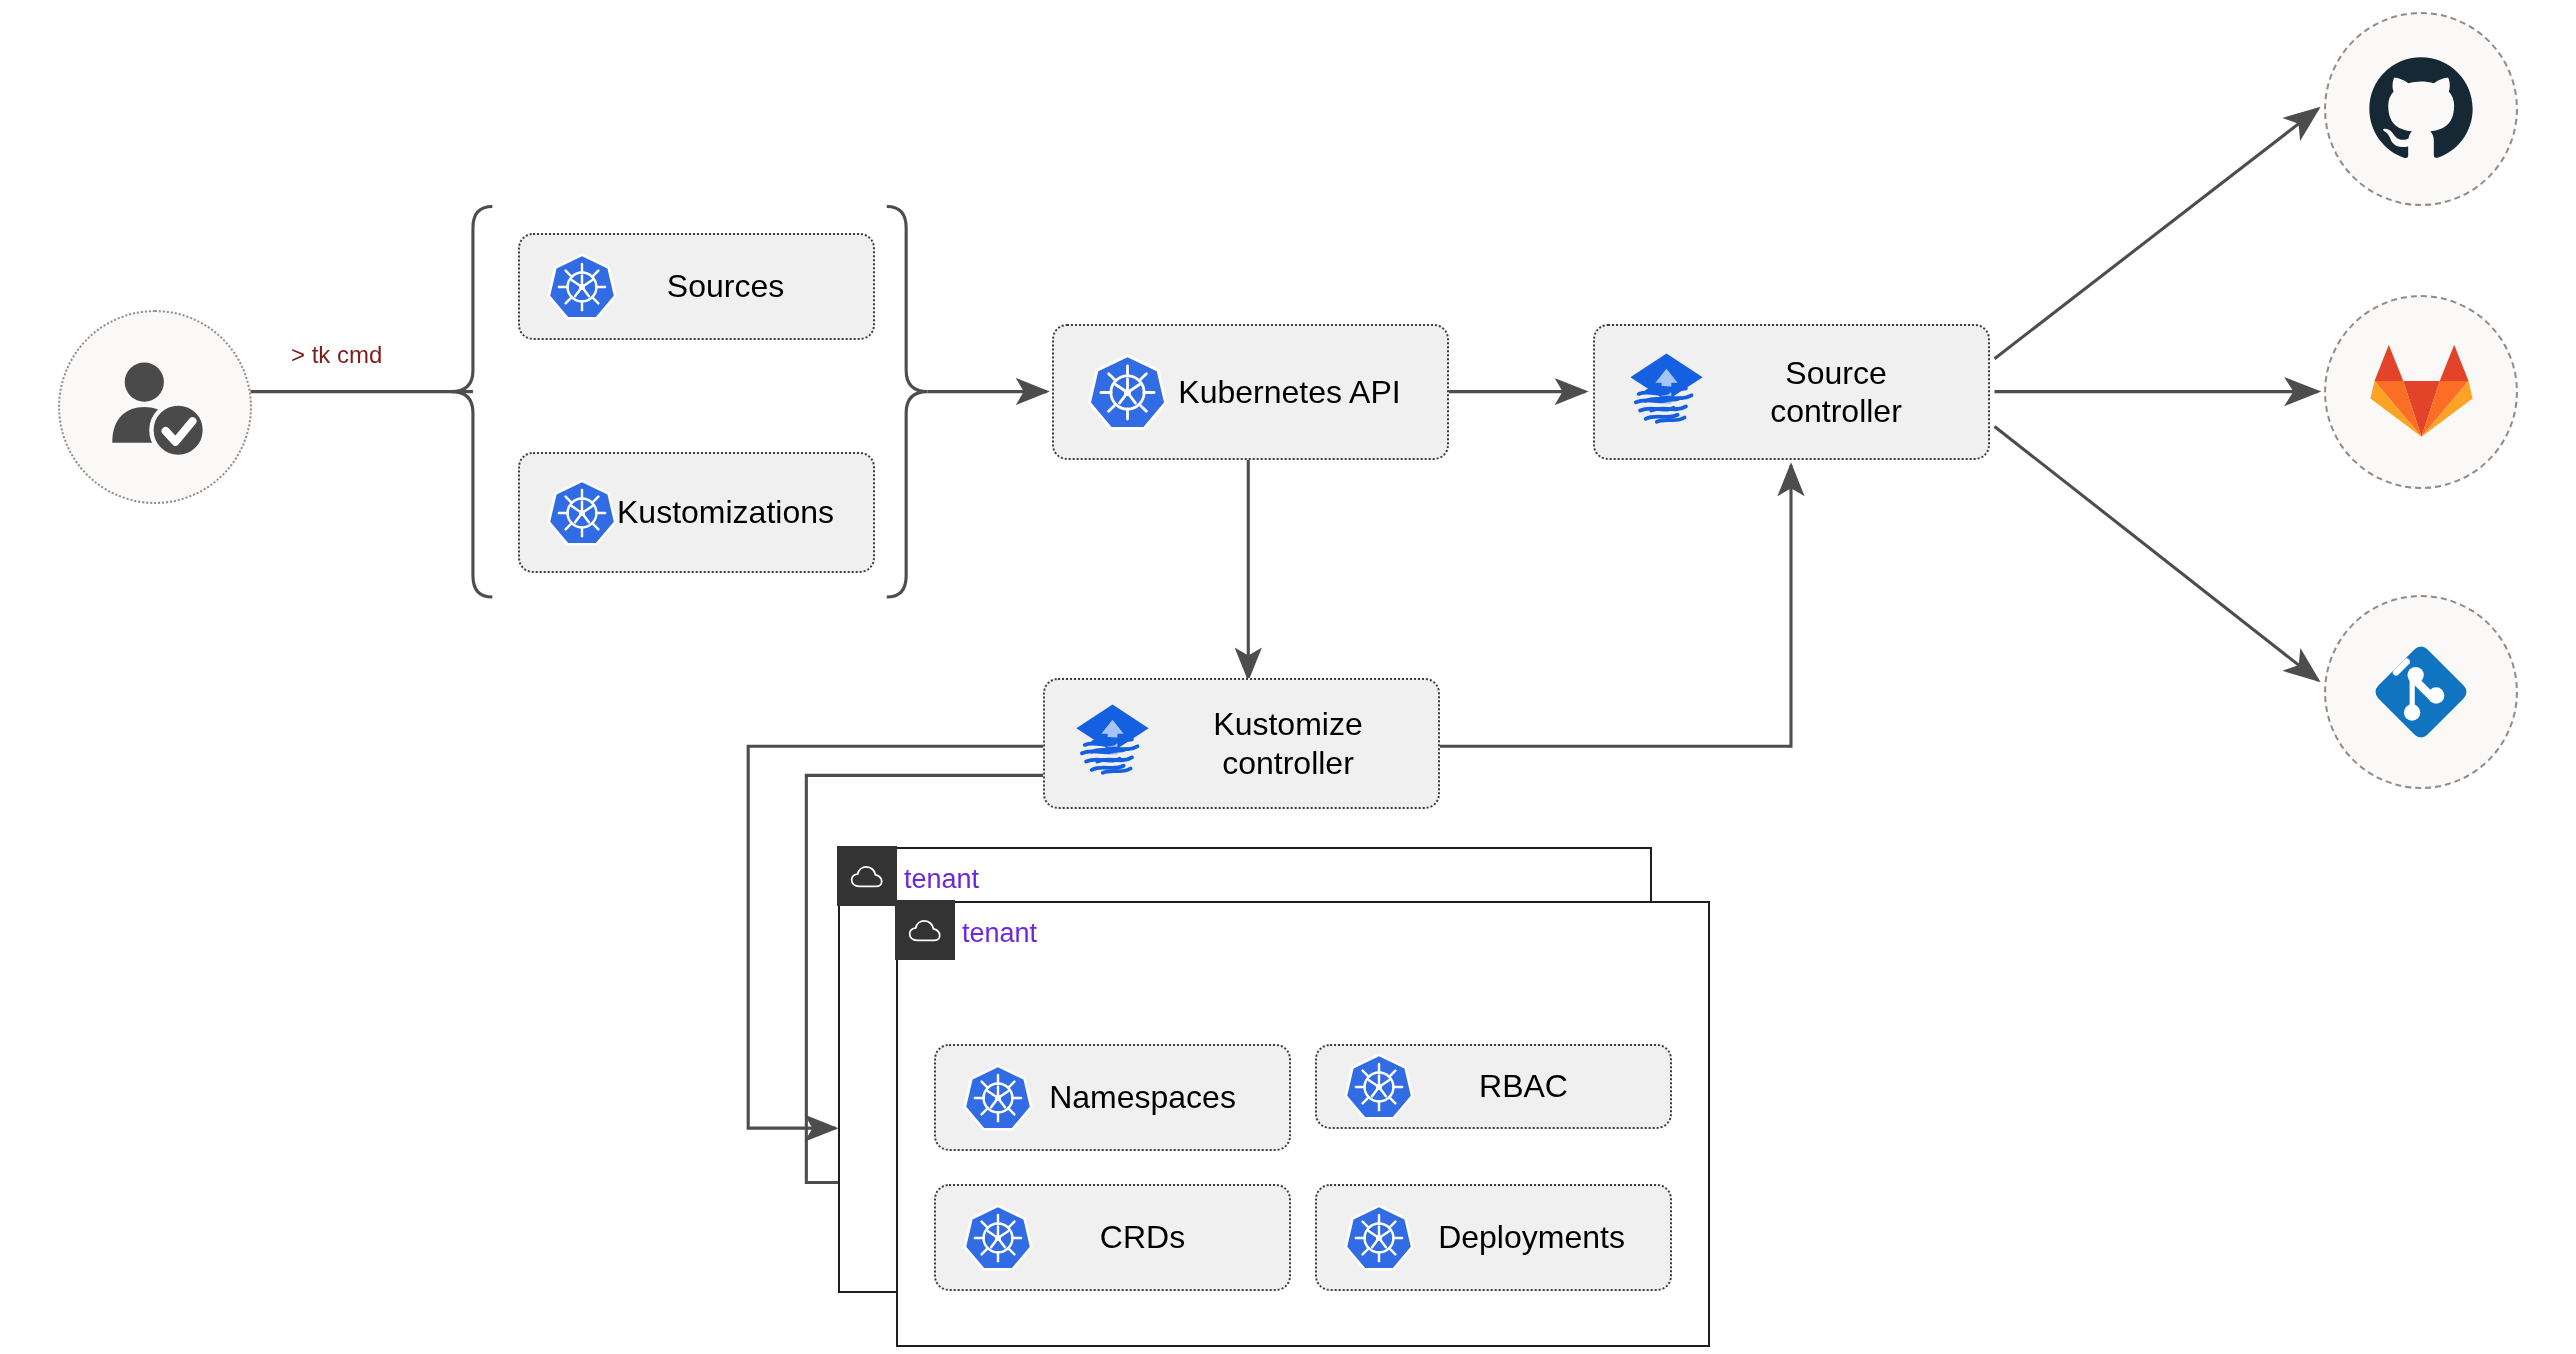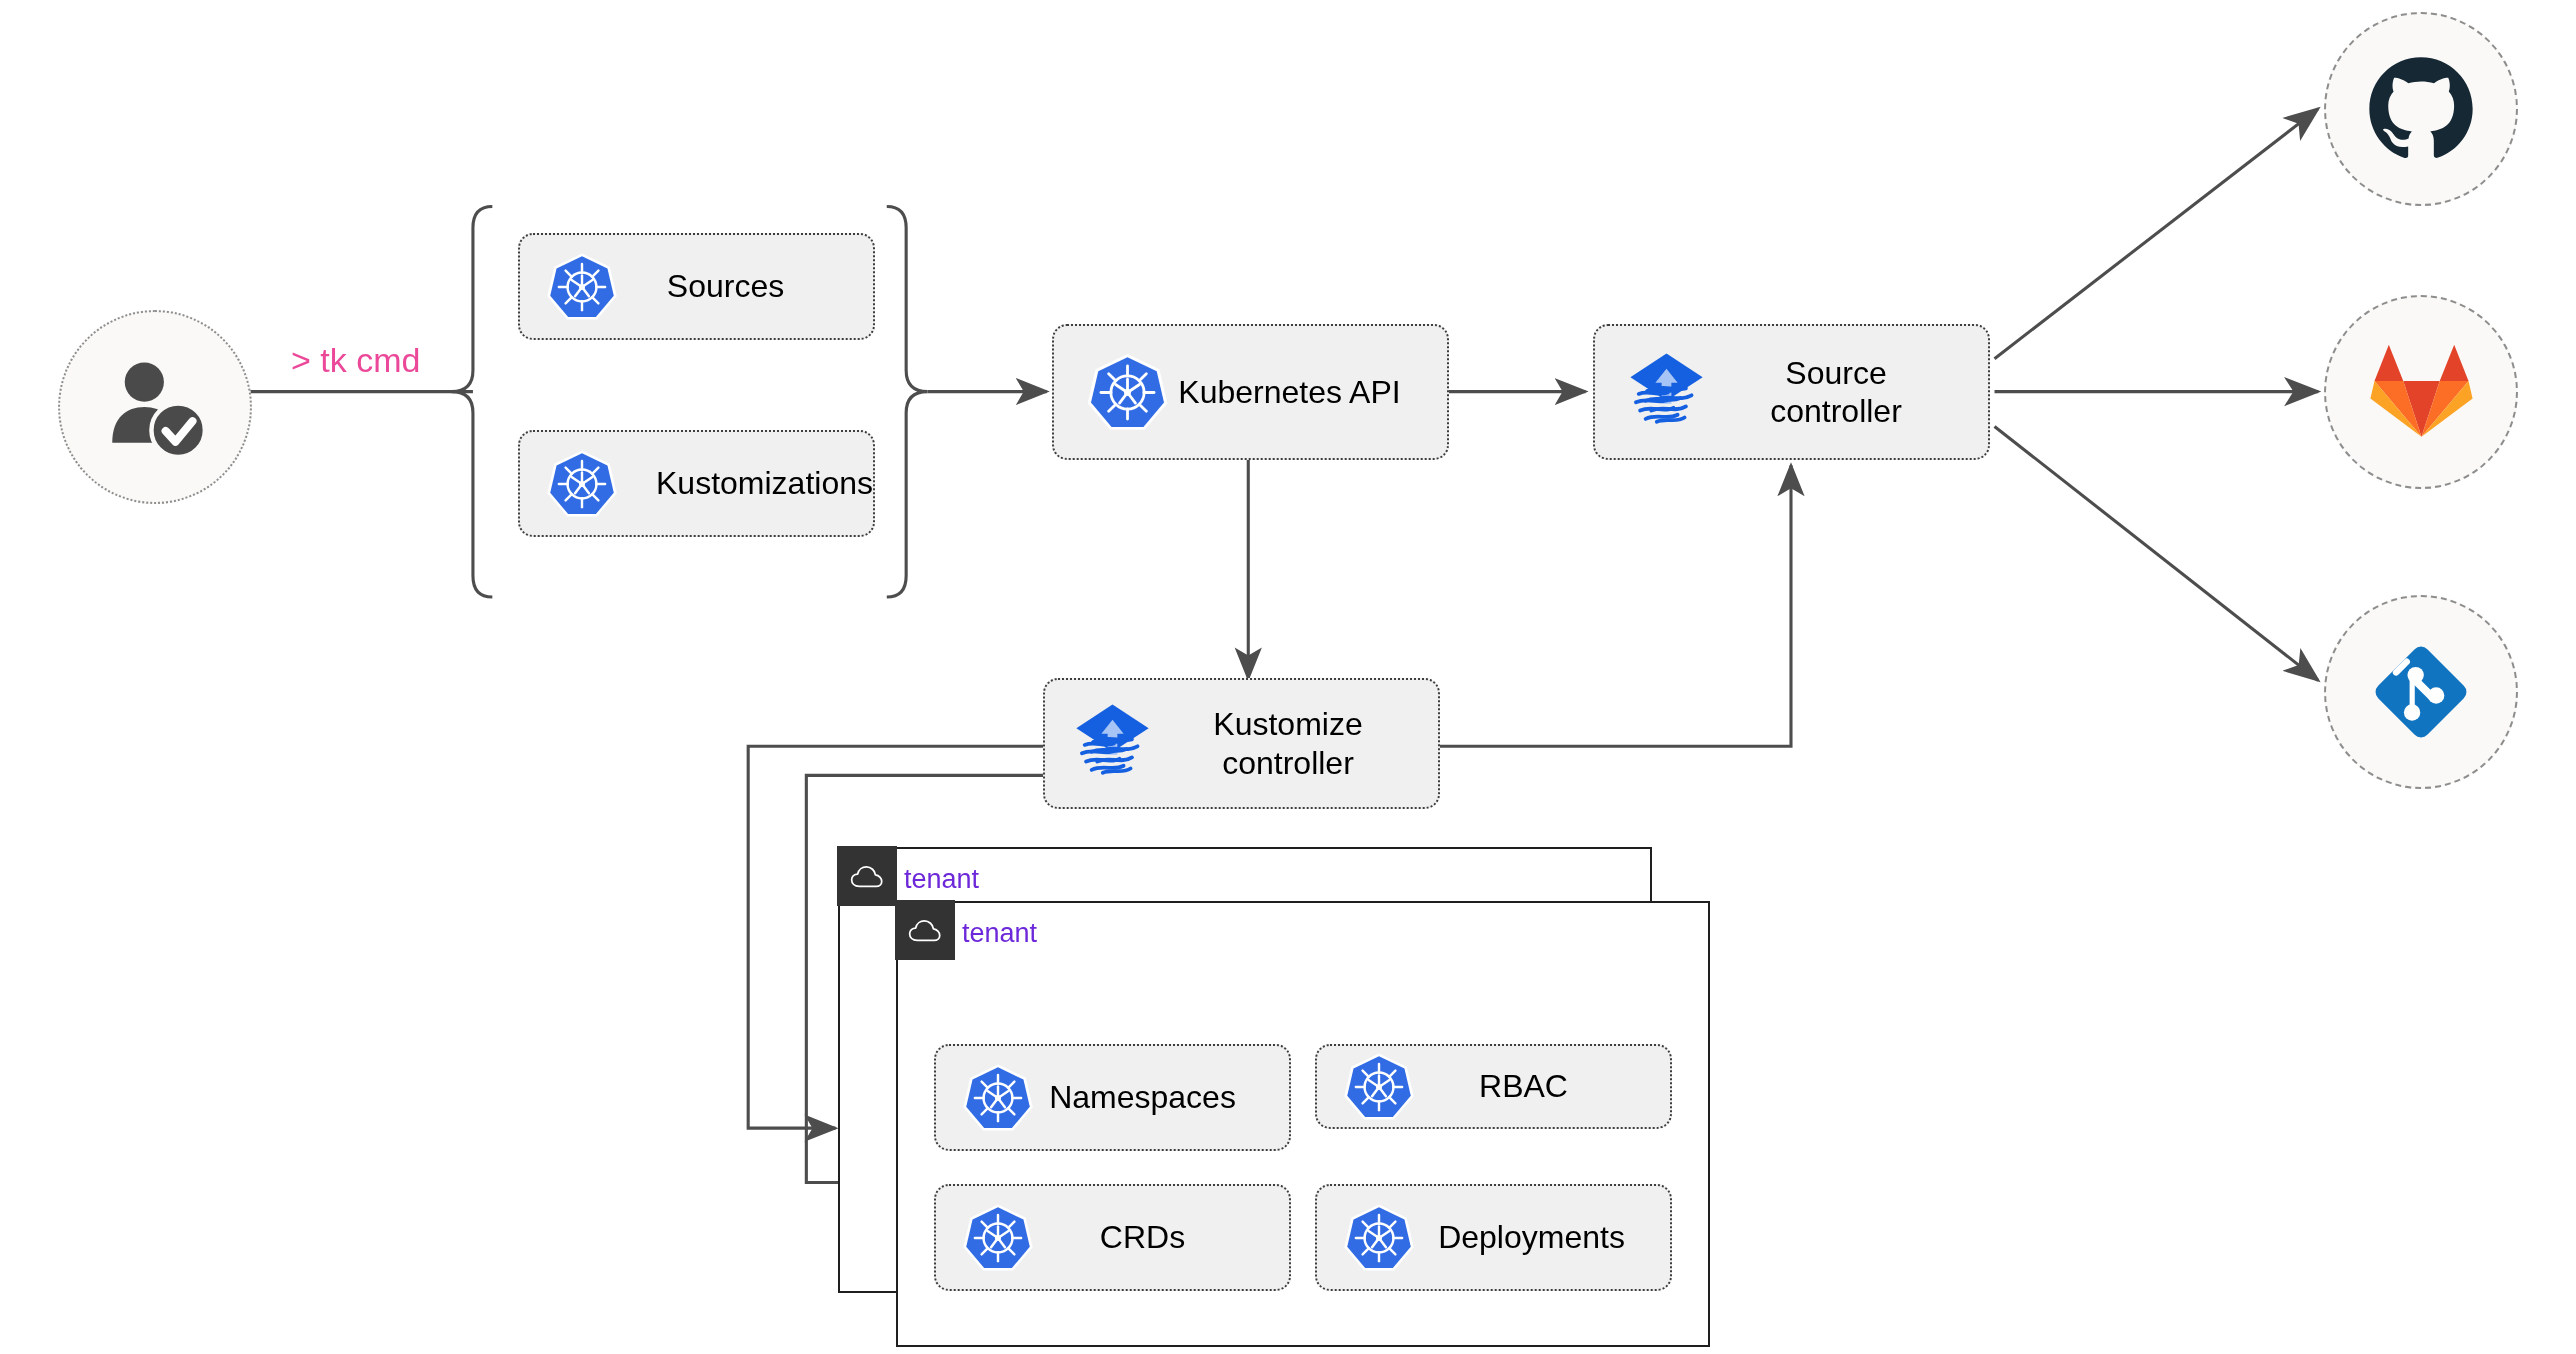--- a/index.html
+++ b/index.html
@@ -44,21 +44,21 @@
     position:absolute;left:-2.9px;top:-2.9px;height:60px;
     background:#333333;display:flex;align-items:center;justify-content:center;width:60px;
   }
   .tenant-tab svg{width:35px;height:35px;display:block;}
   .tenant-name{
     position:absolute;left:64px;top:0px;height:54px;display:flex;align-items:center;
     font-size:27px;color:#6d28d9;
   }
 
   
-  .ftext{position:absolute;font-size:34px;color:#ec4899;white-space:nowrap;}
+  .ftext{position:absolute;font-size:24px;color:#7f1d1d;white-space:nowrap;}
 </style>
 </head>
 <body>
 
 <div id="stage">
 
   <svg class="layer" viewBox="0 0 2658 1398">
     <defs>
       <marker id="ah" markerWidth="12" markerHeight="12" refX="10" refY="5" orient="auto" markerUnits="strokeWidth">
         <path d="M0,0.6 L11,5 L0,9.4 L2.6,5 Z" fill="#4d4d4d"></path>
@@ -131,21 +131,21 @@
           <line x1="41" y1="26" x2="32" y2="32"></line>
           <line x1="38" y1="40" x2="32" y2="32"></line>
           <line x1="26" y1="40" x2="32" y2="32"></line>
           <line x1="23" y1="26" x2="32" y2="32"></line>
         </g>
       </svg>
     </span>
     <span class="nlabel" style="margin-left:58px;">Sources</span>
   </div>
 
-  <div class="node" style="left:518px;top:430px;width:357px;height:107px;justify-content:flex-end;">
+  <div class="node" style="left:518px;top:452px;width:357px;height:121px;">
     <span class="nicon k8s" style="left:25px;">
       <svg viewBox="0 0 64 64">
         <path d="M32 3 L56 14.5 L62 40 L45 60 L19 60 L2 40 L8 14.5 Z" fill="#ffffff"></path>
         <path d="M32 5.5 L54 16 L59.5 39.5 L44 58 L20 58 L4.5 39.5 L10 16 Z" fill="#326ce5"></path>
         <g fill="none" stroke="#ffffff" stroke-width="2.1" stroke-linecap="round">
           <circle cx="32" cy="32" r="12.5"></circle>
           <circle cx="32" cy="32" r="2.6" fill="#ffffff" stroke="none"></circle>
           <line x1="32" y1="12" x2="32" y2="19.6"></line>
           <line x1="32" y1="44.4" x2="32" y2="52"></line>
           <line x1="12" y1="32" x2="19.6" y2="32"></line>

